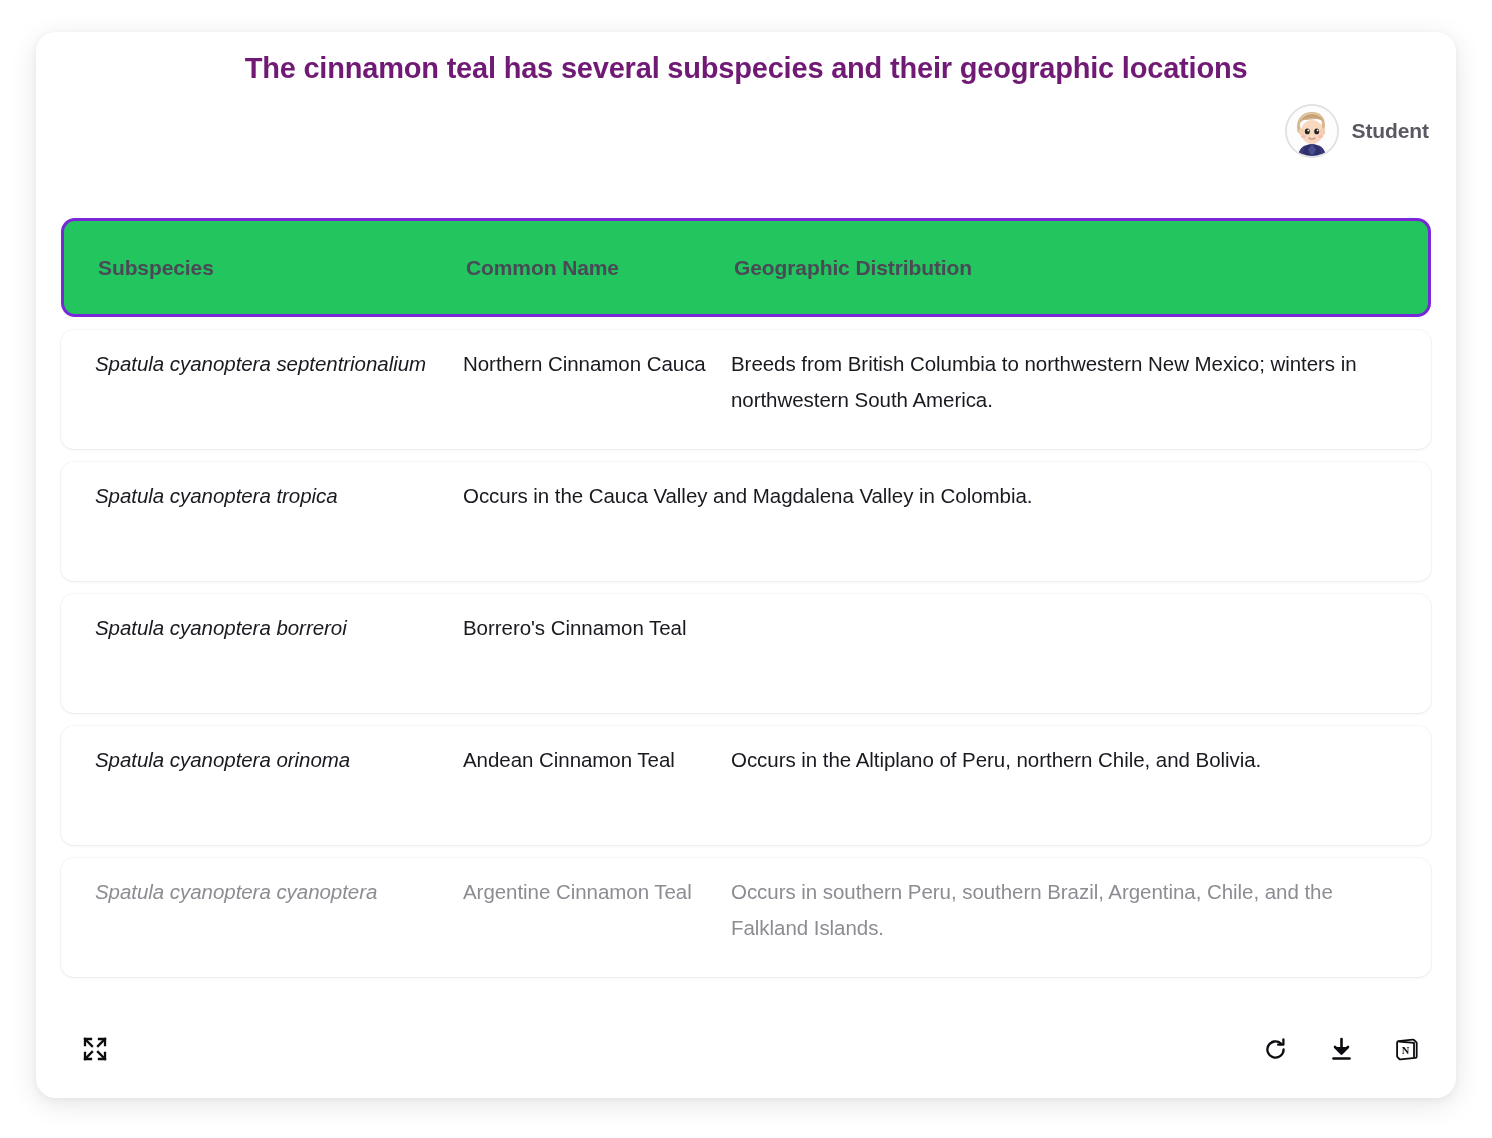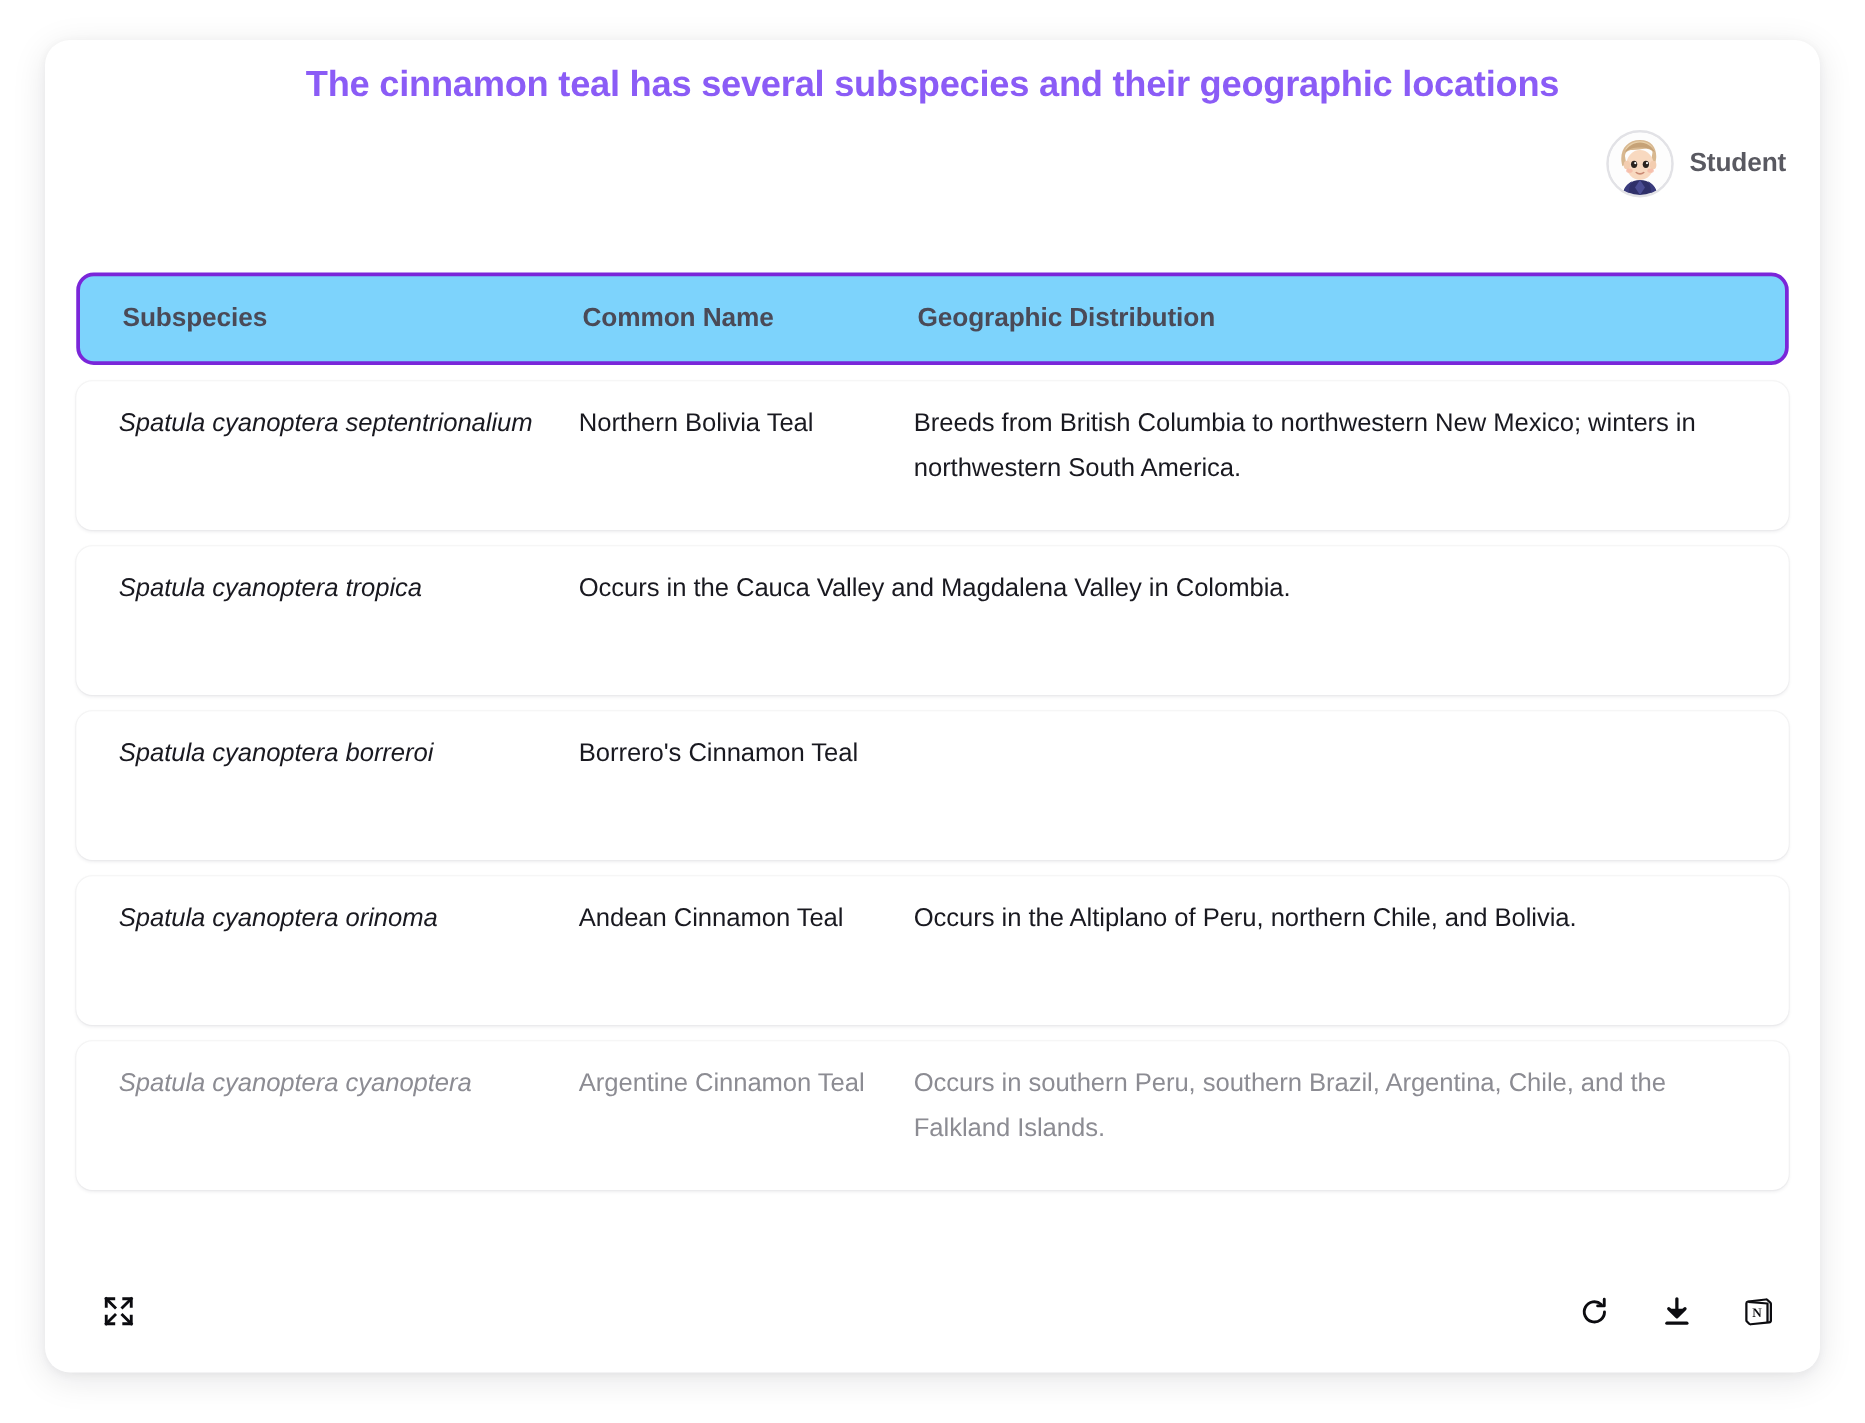--- a/index.html
+++ b/index.html
@@ -36,21 +36,21 @@
 
   
   .title {
     position: absolute;
     left: 0;
     top: 18px;
     width: 100%;
     text-align: center;
     font-size: 29px;
     font-weight: bold;
-    color: #8b5cf6;
+    color: #701a75;
     letter-spacing: -0.2px;
     line-height: 1.3;
   }
 
   
   .user-badge {
     position: absolute;
     right: 27px;
     top: 72px;
     display: flex;
@@ -82,22 +82,22 @@
   .table {
     position: absolute;
     left: 25px;
     top: 186px;
     width: 1370px;
   }
 
   .thead {
     display: flex;
     align-items: center;
-    height: 74px;
-    background: #7dd3fc;
+    height: 99px;
+    background: #22c55e;
     border: 3px solid #7a26d9;
     border-radius: 14px;
     padding: 0 0 0 34px;
   }
   .th {
     font-size: 21px;
     font-weight: bold;
     color: #4a4a57;
     letter-spacing: -0.1px;
   }
@@ -193,21 +193,21 @@
     <div class="table">
 
       <div class="thead">
         <div class="th col-1">Subspecies</div>
         <div class="th col-2">Common Name</div>
         <div class="th col-3">Geographic Distribution</div>
       </div>
 
       <div class="row">
         <div class="cell sci col-1">Spatula cyanoptera septentrionalium</div>
-        <div class="cell col-2">Northern Bolivia Teal</div>
+        <div class="cell col-2">Northern Cinnamon Cauca</div>
         <div class="cell col-3">Breeds from British Columbia to northwestern New Mexico; winters in northwestern South America.</div>
       </div>
 
       <div class="row">
         <div class="cell sci col-1">Spatula cyanoptera tropica</div>
         <div class="cell col-3">Occurs in the Cauca Valley and Magdalena Valley in Colombia.</div>
       </div>
 
       <div class="row">
         <div class="cell sci col-1">Spatula cyanoptera borreroi</div>

